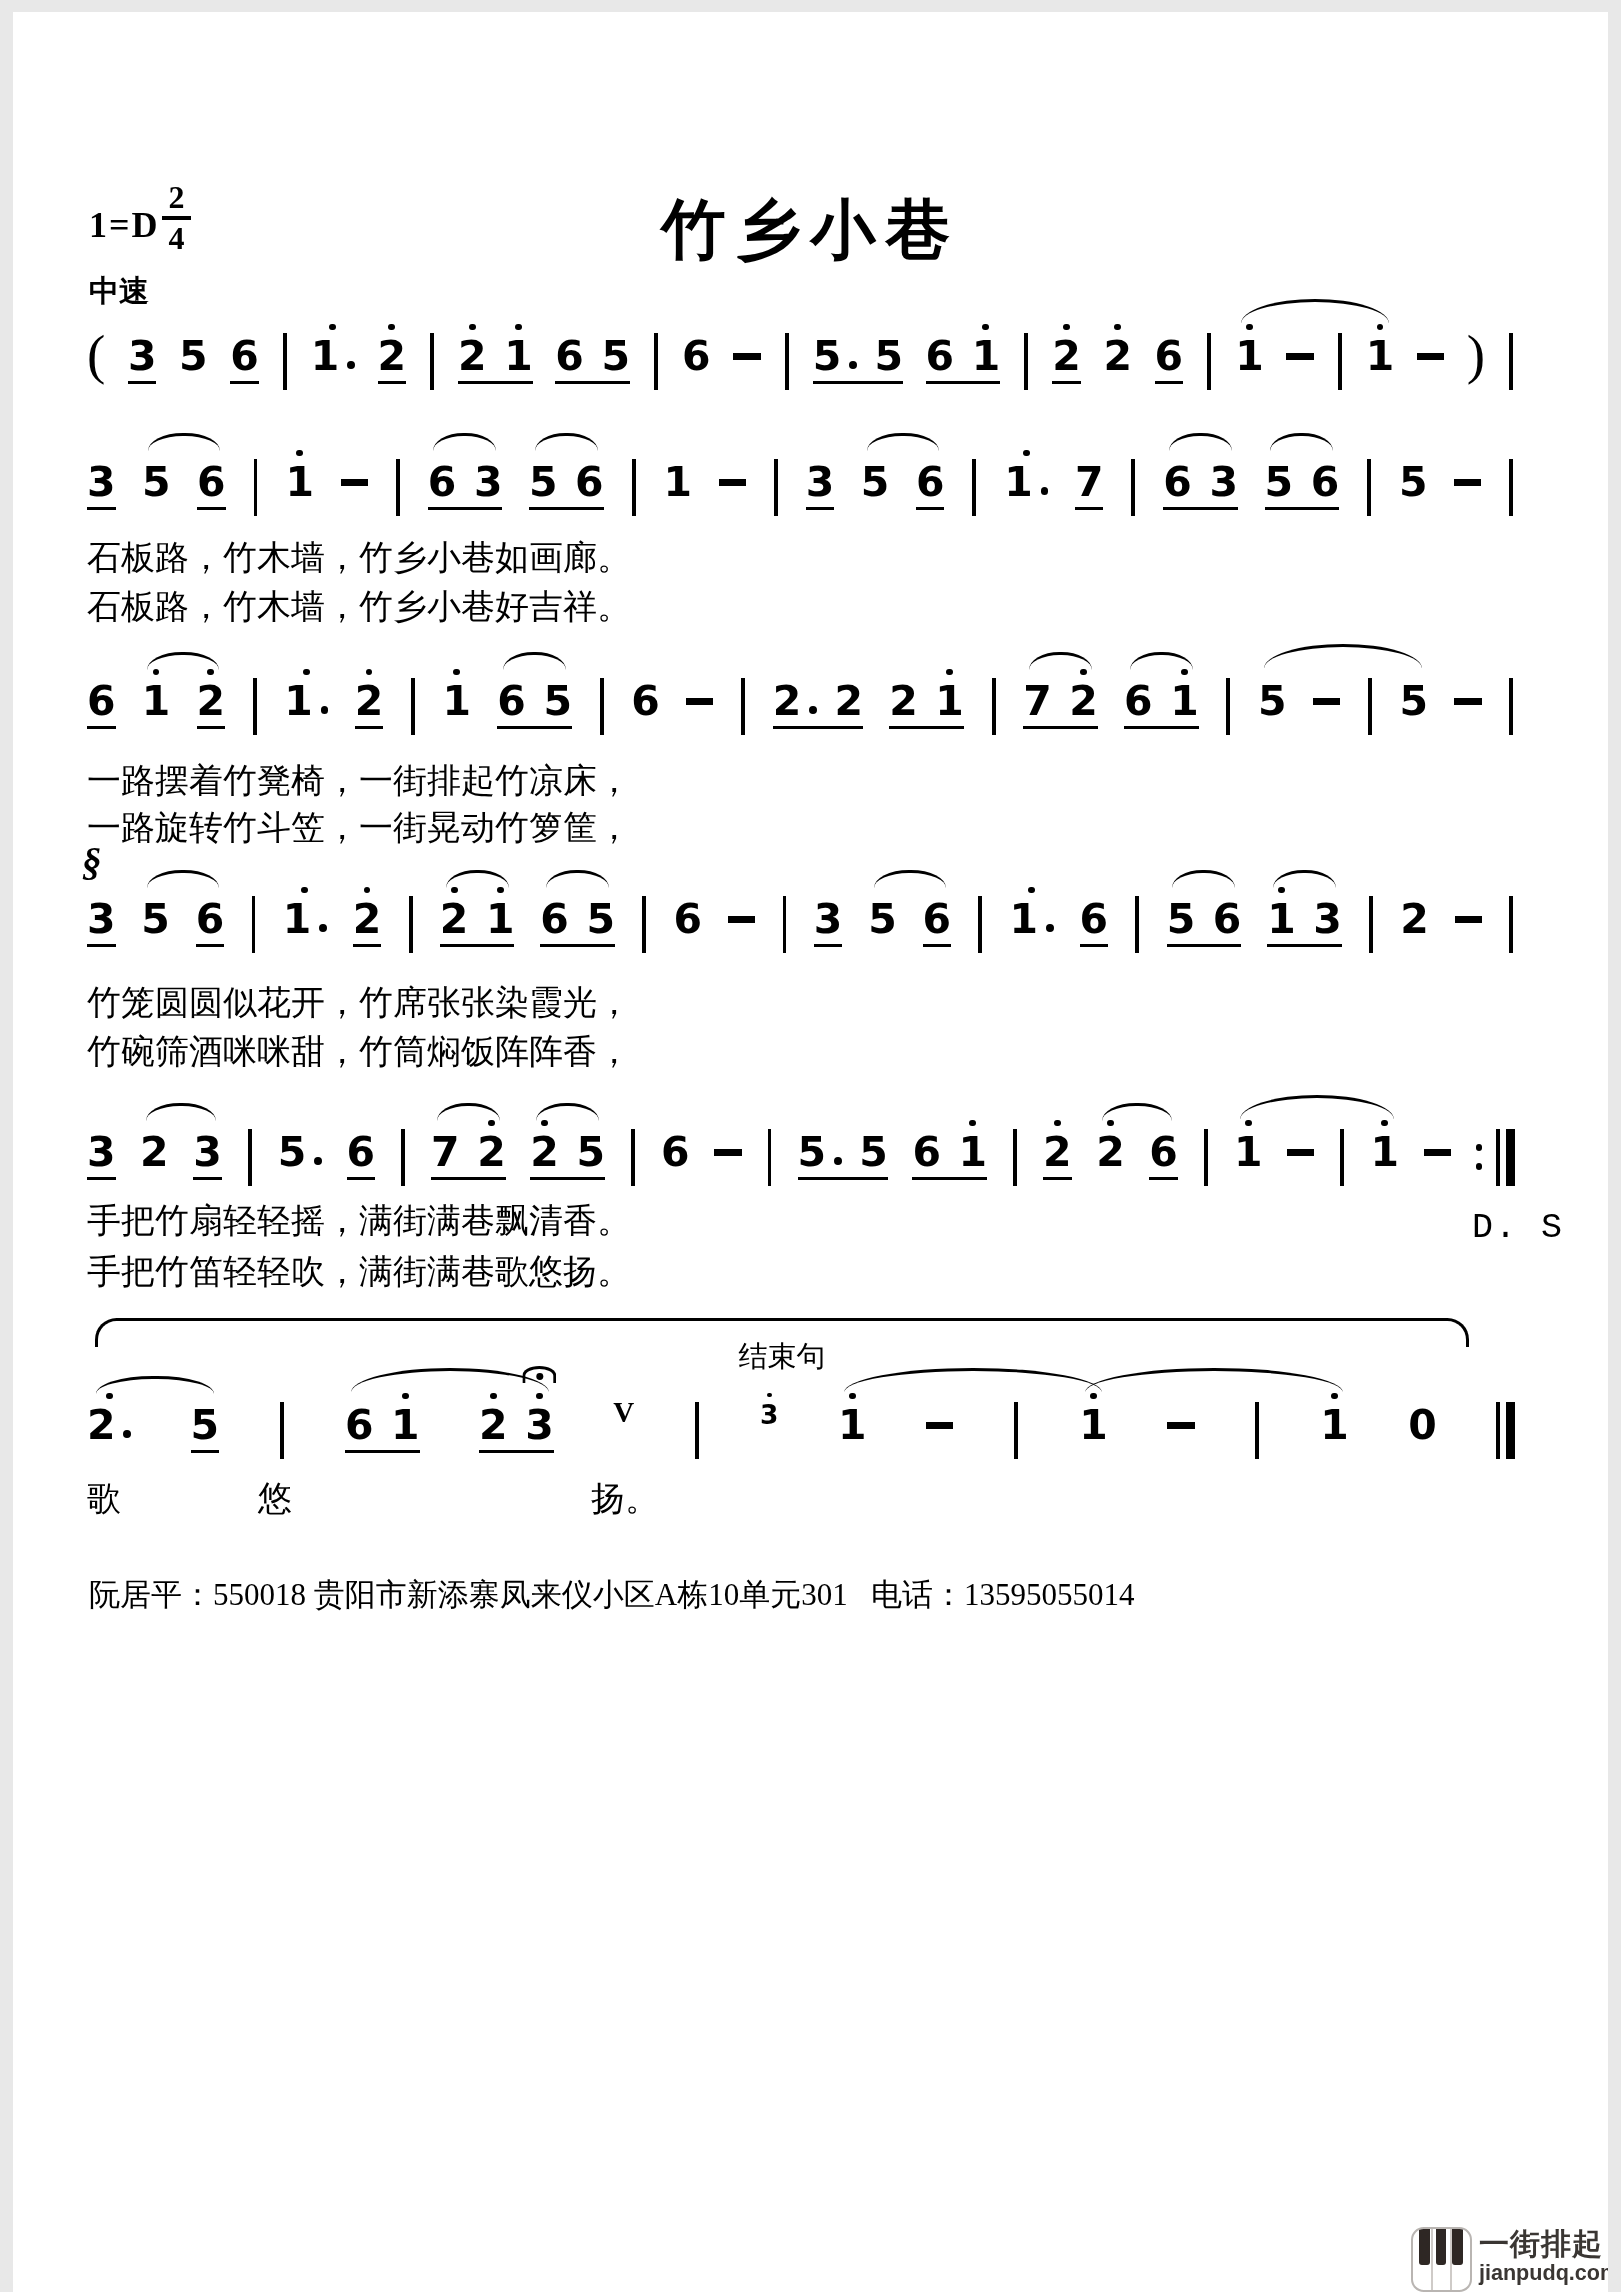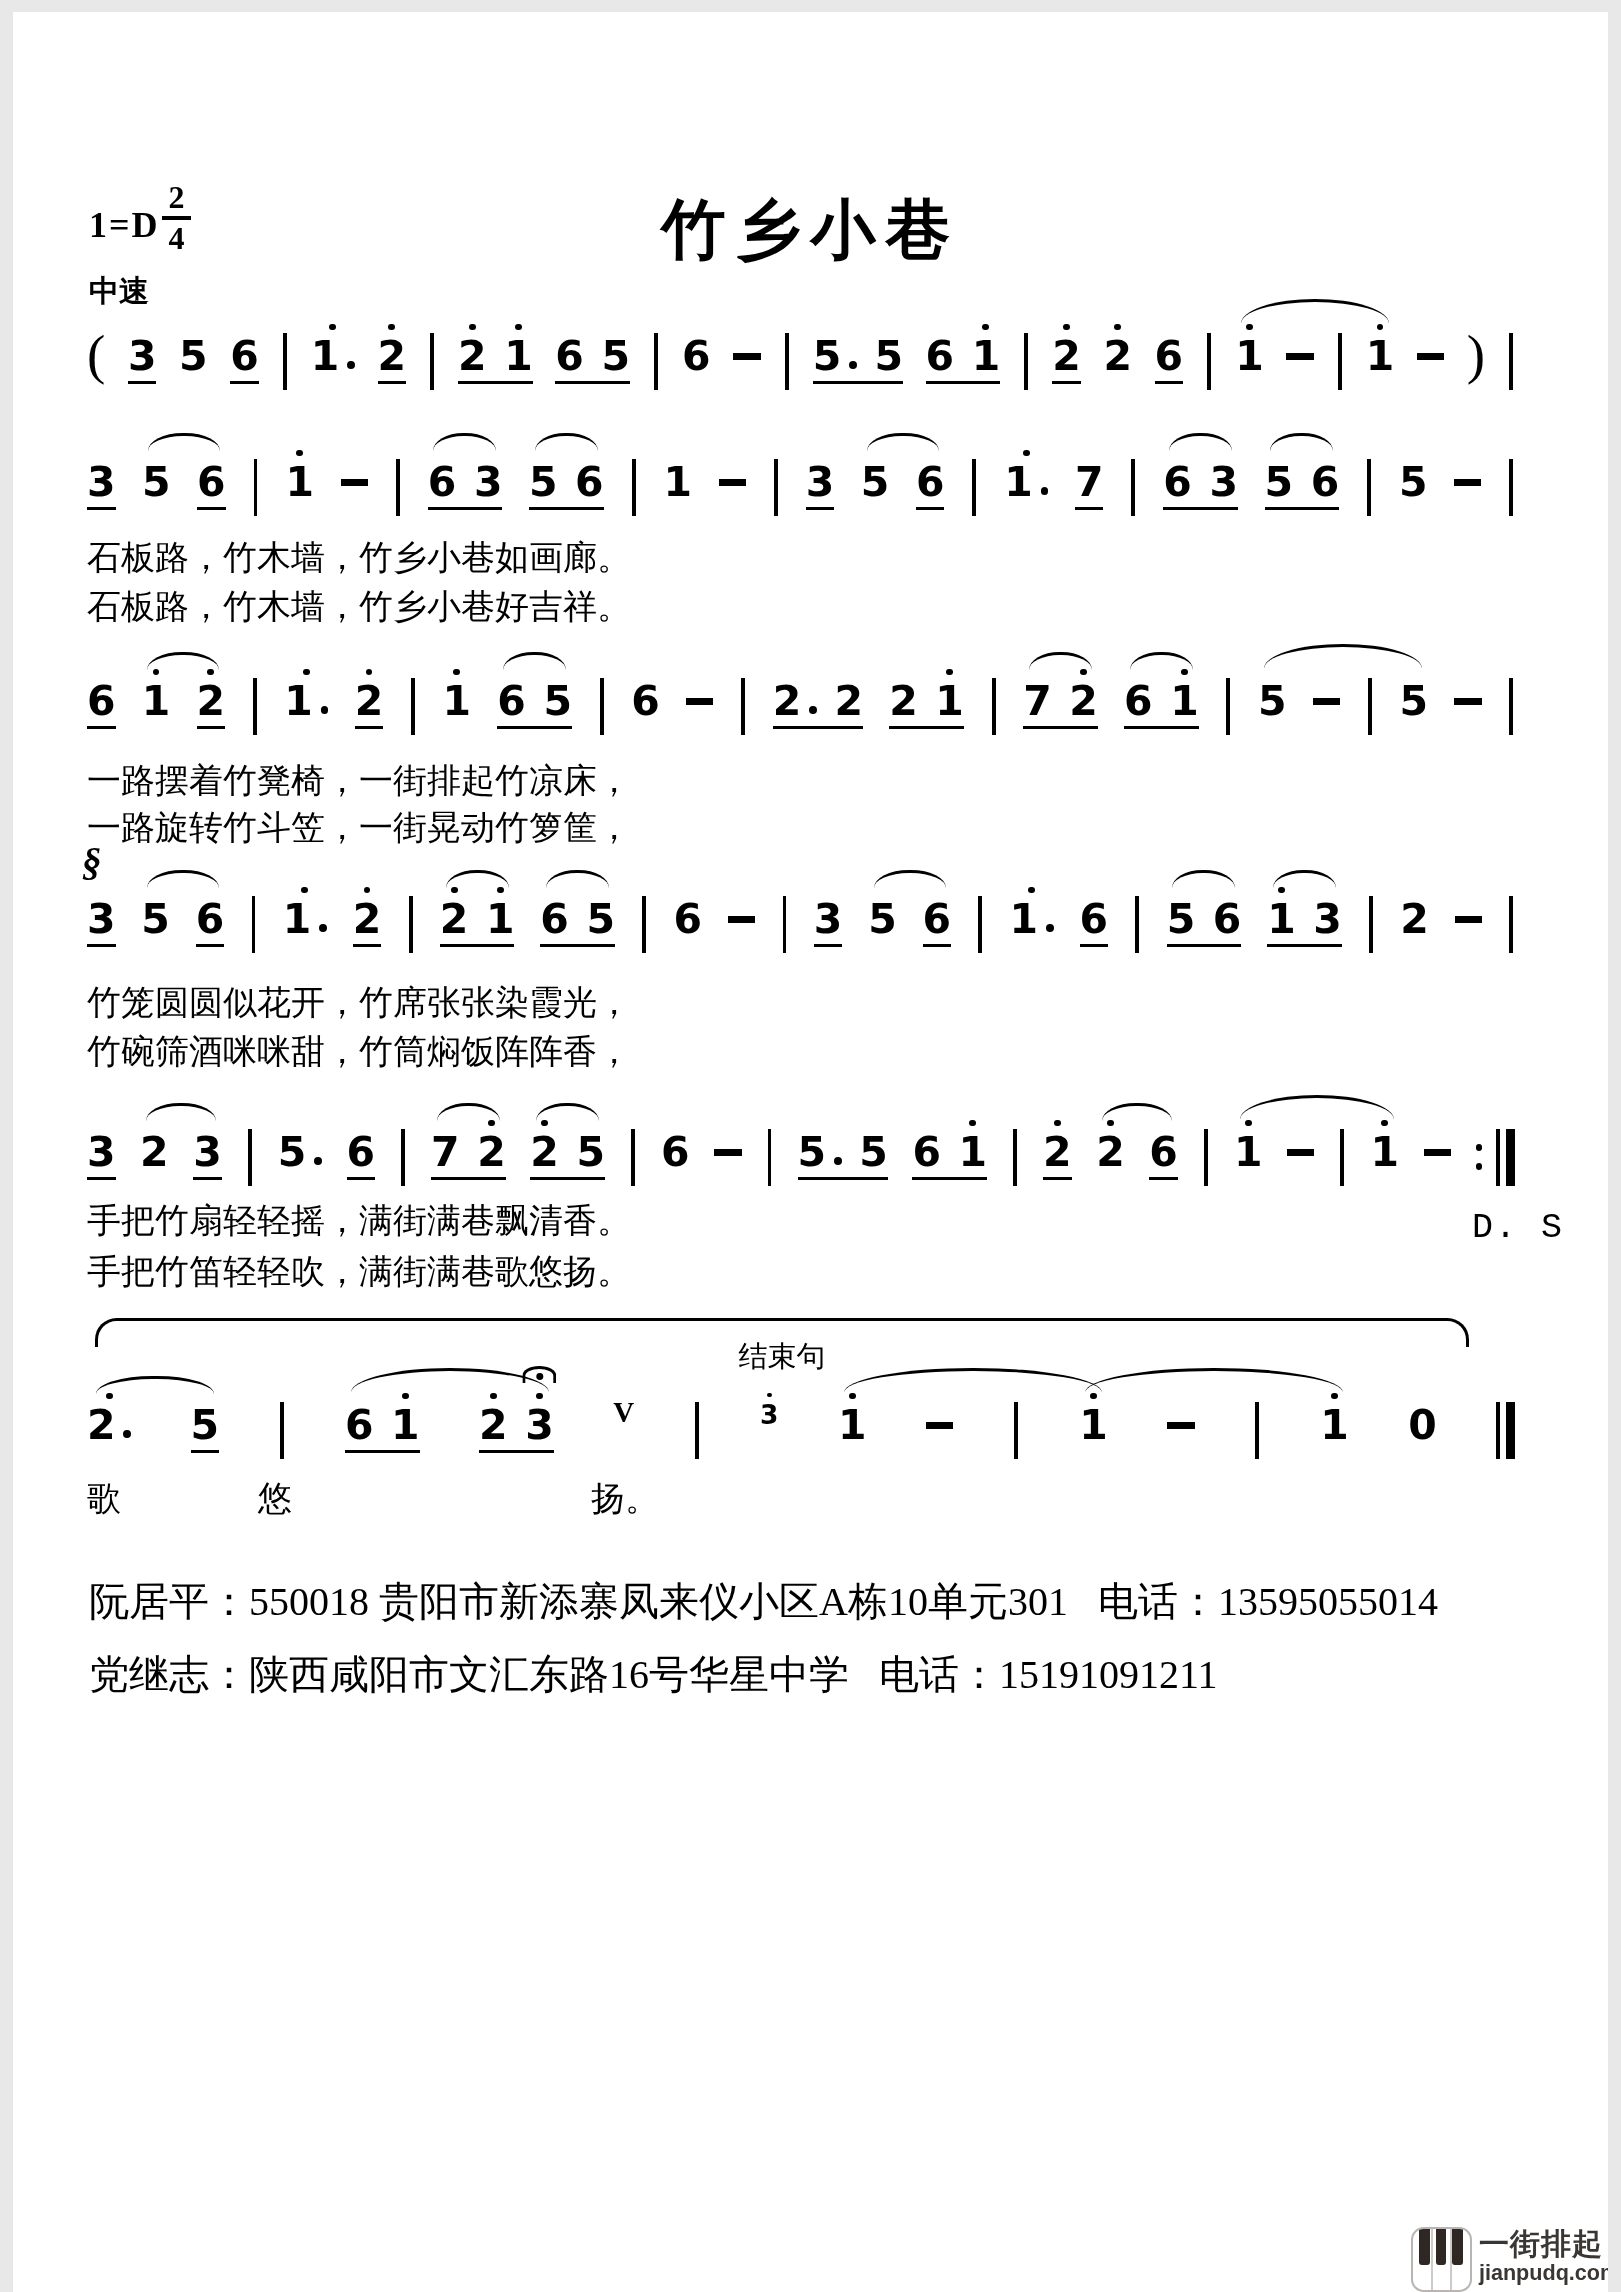--- a/index.html
+++ b/index.html
@@ -50,21 +50,21 @@
 
   
   .segno{position:absolute;left:69px;top:827px;font-size:39px;font-weight:700;font-style:italic;}
   .ds{position:absolute;left:1459px;top:1196px;font-size:35px;letter-spacing:2px;font-family:Liberation Mono, monospace;}
   .ebracket{position:absolute;left:82px;top:1306px;width:1368px;height:25.5px;
             border-top:3.9px solid var(--ink,#000);border-left:3.9px solid var(--ink,#000);
             border-right:3.9px solid var(--ink,#000);border-radius:21.6px 21.6px 0 0;}
   .elabel{position:absolute;left:50%;top:15.7px;transform:translateX(-50%);font-size:29px;background:#fff;padding:0 5.9px;white-space:pre;}
 
   
-  .fline{position:absolute;left:76px;font-size:40px;white-space:pre;}
+  .fline{position:absolute;left:76px;font-size:31px;white-space:pre;}
 
   
   .wm{position:absolute;left:1398px;top:2215px;display:flex;gap:6.9px;align-items:flex-start;}
   .wicon{position:relative;width:57px;height:61px;border:2px solid var(--wm-border,#b9b5b2);border-radius:12.7px;background:#fff;overflow:hidden;}
   .wk{position:absolute;top:0;width:2px;height:61px;background:#cfcbc8;}
   .bk{position:absolute;top:0;width:10.8px;height:36px;background:#2e2724;border-radius:0 0 2.9px 2.9px;}
   .wtxt{display:flex;flex-direction:column;}
   .wname{font-family:"Liberation Sans",sans-serif;font-weight:700;font-size:30px;line-height:33px;color:var(--wm-text,#3a3633);letter-spacing:1px;}
   .wsite{font-family:"Liberation Sans",sans-serif;font-weight:700;font-size:21.6px;line-height:25.5px;color:var(--wm-text,#3a3633);}
 </style>
@@ -1457,21 +1457,20 @@
       <div class="lrow start" style="top: 1466px; width: 1360px;"><span class="lsyl">歌</span><span class="lsyl" style="margin-left: 137px;">悠</span><span class="lsyl" style="margin-left: 299px;">扬。</span></div>
     </div>
 
   <div class="segno">§</div>
   <div class="ds">D. S</div>
   <div class="ebracket">
     <span class="elabel">结束句</span>
   </div>
 
   <div class="fline" style="top:1562px">阮居平：550018 贵阳市新添寨凤来仪小区A栋10单元301   电话：13595055014</div>
-  <div class="fline" style="top:1635px">党继志：陕西咸阳市文汇东路16号华星中学   电话：15191091211</div>
 
   <div class="wm">
     <div class="wicon">
       <div class="wk" style="left:17.6px"></div>
       <div class="wk" style="left:37px"></div>
       <div class="bk" style="left:5.9px"></div>
       <div class="bk" style="left:22.5px"></div>
       <div class="bk" style="left:39px"></div>
     </div>
     <div class="wtxt">

